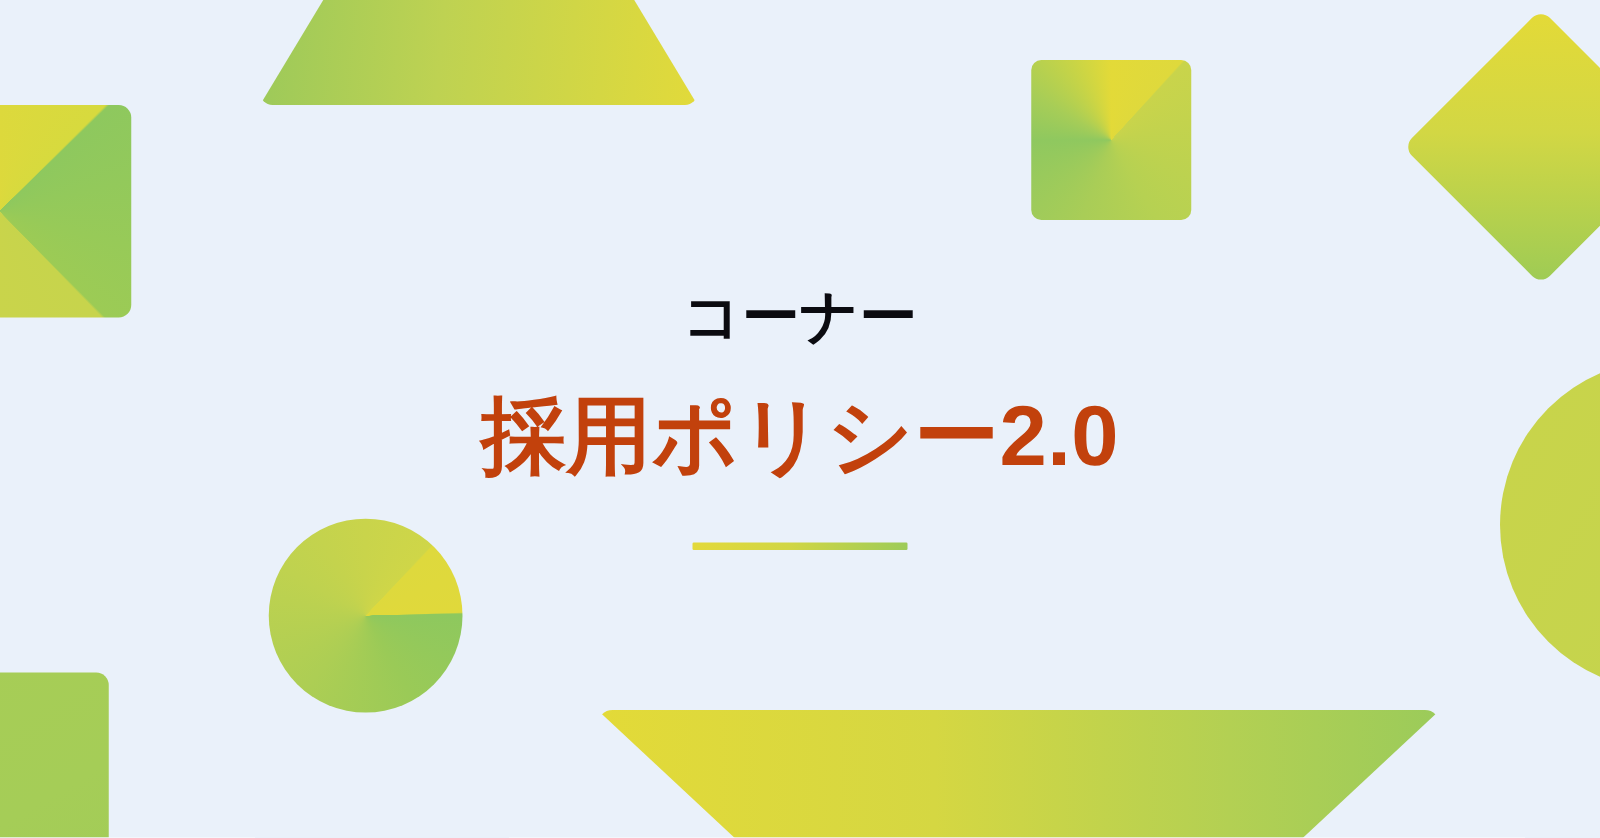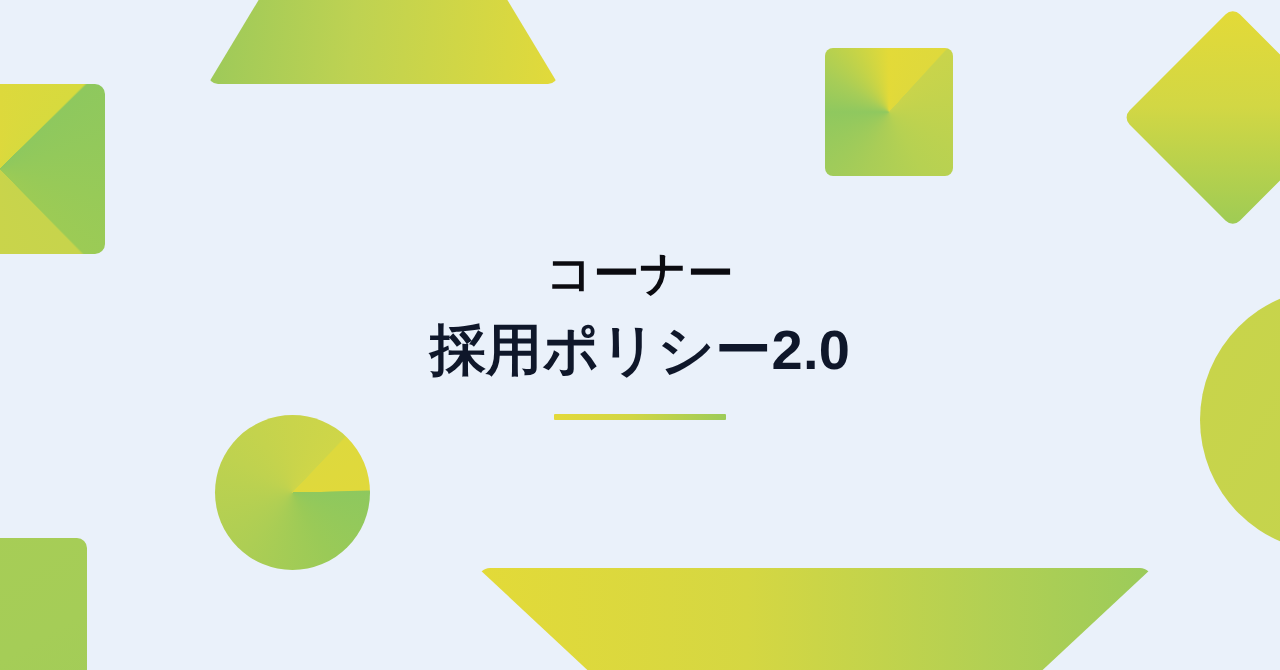--- a/index.html
+++ b/index.html
@@ -158,26 +158,26 @@
     font-size: 46px;
     font-weight: 700;
     color: #0b0b10;
     letter-spacing: 0.01em;
     line-height: 1;
     margin: 0;
     margin-bottom: 22px;
   }
 
   .headline {
-    font-size: 56px;
+    font-size: 68px;
     font-weight: 700;
-    color: #0f172a;
+    color: #c2410c;
     letter-spacing: 0.005em;
     line-height: 1.05;
-    margin: 3px;
+    margin: 16px;
     white-space: nowrap;
   }
 
   .underline-bar {
     margin-top: 32px;
     width: 172px;
     height: 6px;
     border-radius: 1px;
     background: linear-gradient(90deg, #e3d93a 0%, #d1d644 45%, #9dcb58 100%);
   }

